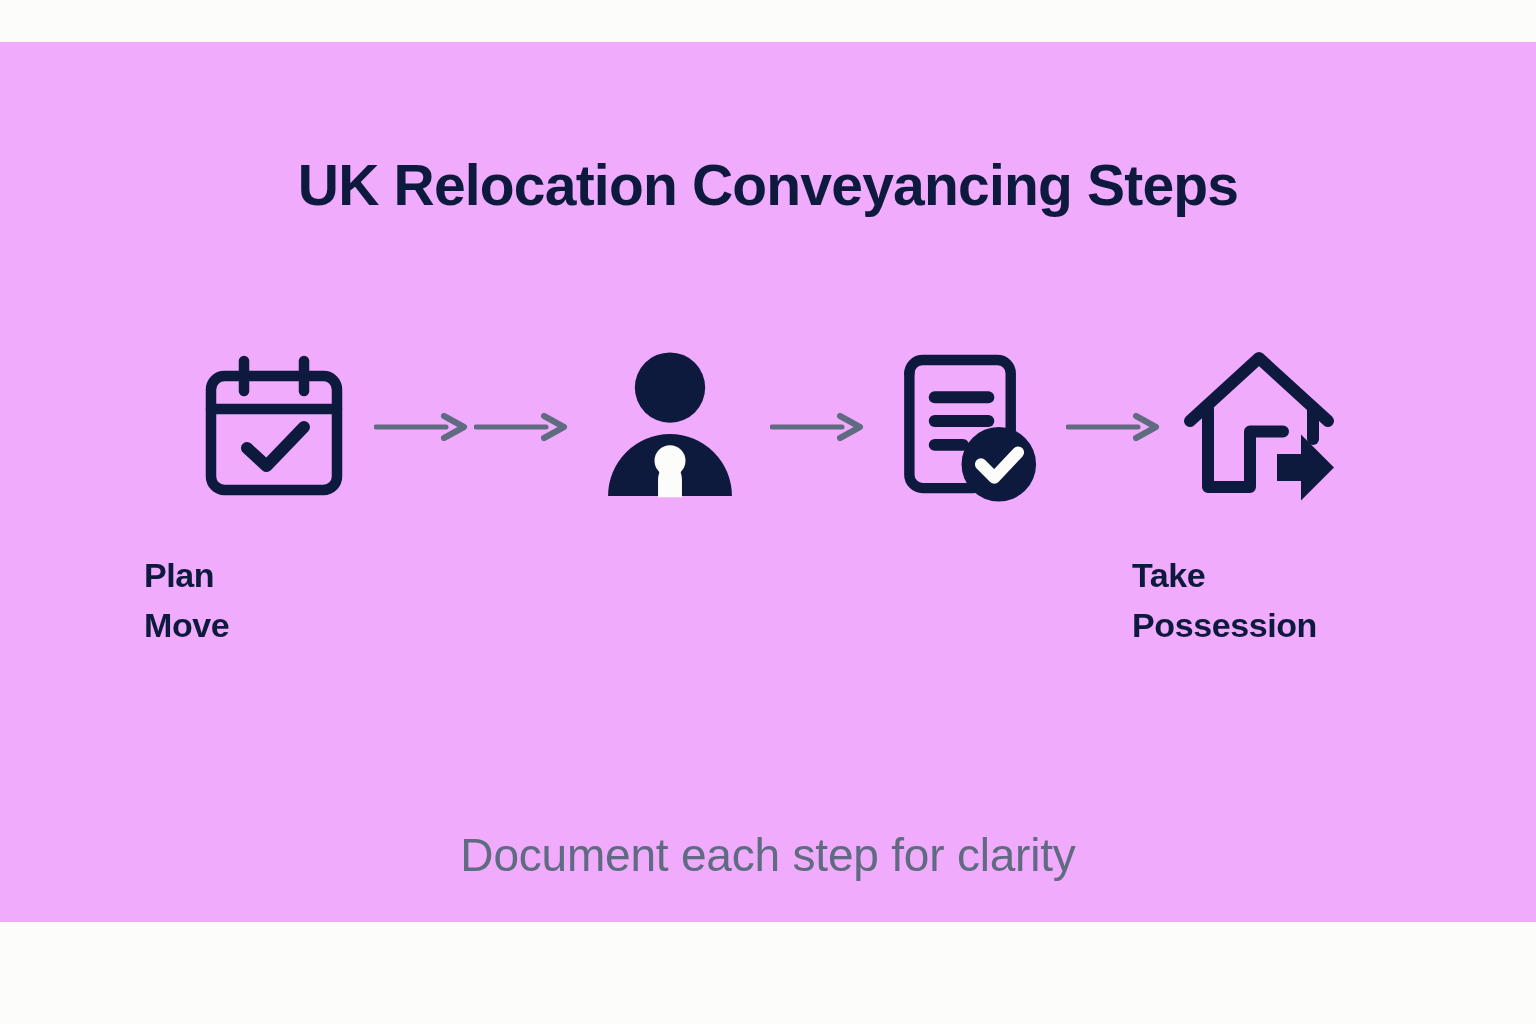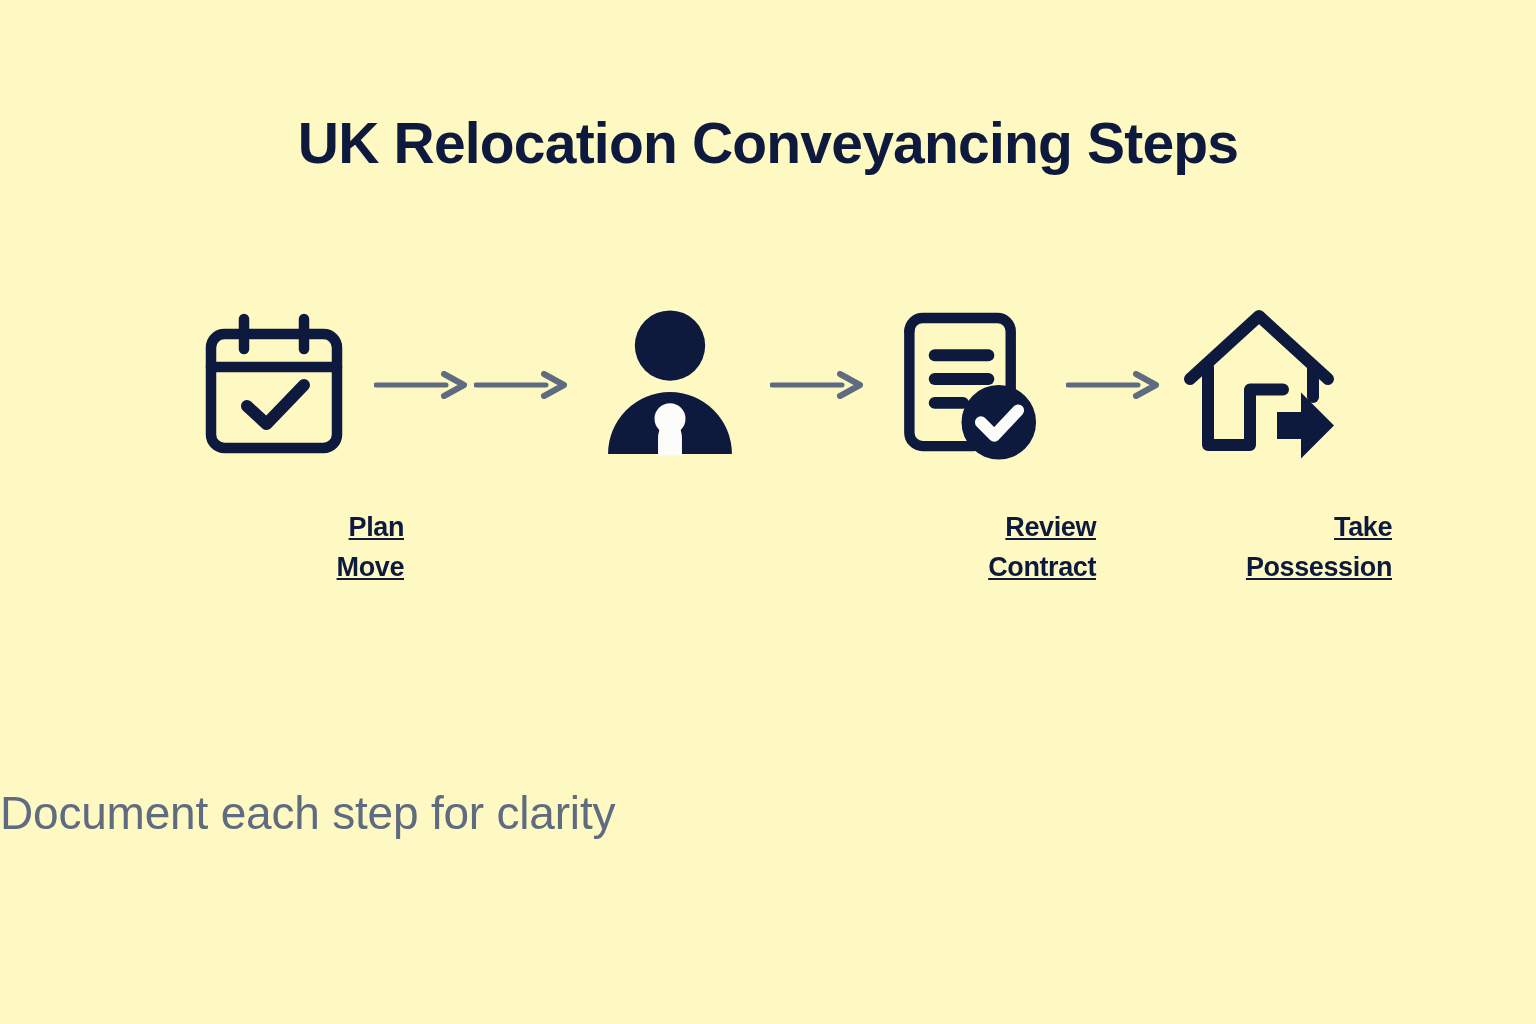--- a/index.html
+++ b/index.html
@@ -10,26 +10,27 @@
   body {
     width: 1536px;
     height: 1024px;
     background: #fcfcfa;
     font-family: "Liberation Sans", sans-serif;
     overflow: hidden;
   }
   .infographic {
     position: relative;
     width: 1536px;
-    height: 1024px;
-    background: #fef9c3;
+    height: 880px;
+    background: #f0abfc;
     display: flex;
     flex-direction: column;
     align-items: center;
     box-sizing: border-box;
+    margin-top: 42px;
   }
   .page-title {
     margin: 0;
     padding: 0;
     position: absolute;
     top: 112px;
     left: 0;
     width: 1536px;
     text-align: center;
     font-size: 57px;
@@ -60,44 +61,44 @@
     height: 170px;
     display: flex;
     align-items: center;
     justify-content: center;
   }
   .step-icon svg {
     display: block;
   }
   .step-label {
     margin-top: 38px;
-    text-align: right;
-    font-size: 27px;
+    text-align: left;
+    font-size: 34px;
     font-weight: bold;
     line-height: 1.48;
     color: #0e1a3d;
     letter-spacing: -0.4px;
     white-space: pre-line;
     width: 260px;
-    text-decoration: underline;
   }
   .arrow-cell {
     flex: 0 0 auto;
     width: 100px;
     height: 170px;
     display: flex;
     align-items: center;
     justify-content: center;
   }
   .arrow-cell svg { display: block; }
   .footer-note {
     position: absolute;
     top: 786px;
     left: 0;
     width: 1536px;
+    text-align: center;
     font-size: 46px;
     font-weight: normal;
     color: #5e6b80;
     letter-spacing: -0.2px;
   }
 </style>
 </head>
 <body>
 
 <div class="infographic">
@@ -158,22 +159,20 @@
         <svg width="150" height="158" viewBox="0 0 100 106" fill="none">
           <path d="M12 17 a9 9 0 0 1 9 -9 h50 a9 9 0 0 1 9 9 v40" stroke="#0e1a3d" stroke-width="7" stroke-linecap="round" stroke-linejoin="round"></path>
           <path d="M12 17 v68 a9 9 0 0 0 9 9 h34" stroke="#0e1a3d" stroke-width="7" stroke-linecap="round" stroke-linejoin="round"></path>
           <line x1="29" y1="33" x2="65" y2="33" stroke="#0e1a3d" stroke-width="8" stroke-linecap="round"></line>
           <line x1="29" y1="49" x2="65" y2="49" stroke="#0e1a3d" stroke-width="8" stroke-linecap="round"></line>
           <line x1="29" y1="65" x2="48" y2="65" stroke="#0e1a3d" stroke-width="8" stroke-linecap="round"></line>
           <circle cx="72" cy="78" r="25" fill="#0e1a3d"></circle>
           <polyline points="60,78 69,87 85,70" stroke="#fcfcfa" stroke-width="8" stroke-linecap="round" stroke-linejoin="round" fill="none"></polyline>
         </svg>
       </div>
-      <div class="step-label">Review
-Contract</div>
     </div>
 
     <div class="arrow-cell">
       <svg width="96" height="28" viewBox="0 0 96 28" fill="none">
         <line x1="2" y1="14" x2="72" y2="14" stroke="#5e6b80" stroke-width="5" stroke-linecap="round"></line>
         <polyline points="70,3 90,14 70,25" stroke="#5e6b80" stroke-width="6" stroke-linecap="round" stroke-linejoin="round" fill="none"></polyline>
       </svg>
     </div>
 
     <div class="step">

